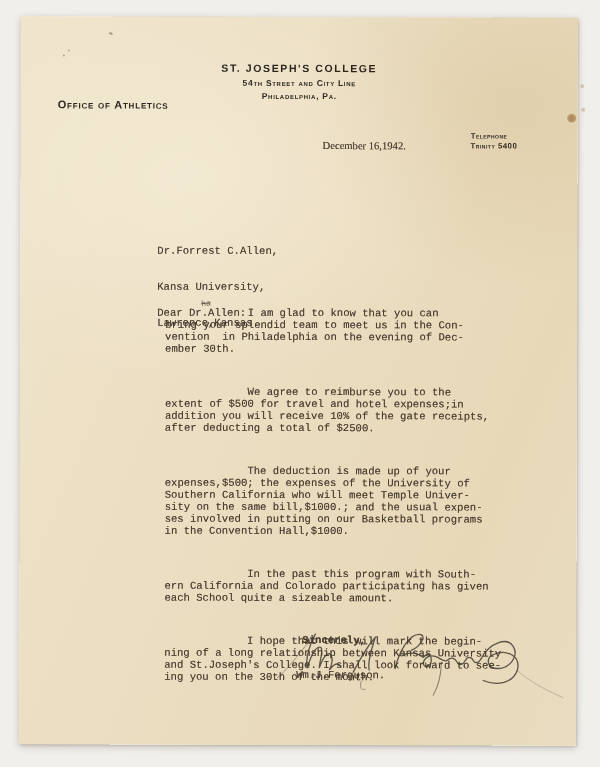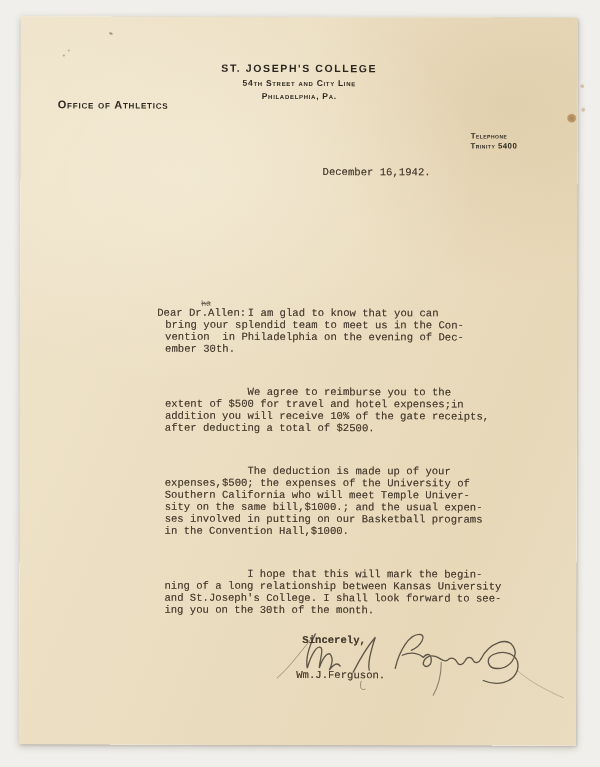--- a/index.html
+++ b/index.html
@@ -37,21 +37,21 @@
     position:absolute; left:450px; top:85px; width:104px; 
     font-weight:bold; font-variant:small-caps; font-size:7.8px; letter-spacing:.5px;
     line-height:9.5px; color:#2e2820;margin-top:29px;
   }
   
   .typed {
     font-family:"Liberation Mono","DejaVu Sans Mono",monospace;
     font-size:10.6px; line-height:12px; color:#463a2d;
     white-space:pre; text-shadow:0 0 .6px rgba(70,58,45,.55);
   }
-  .date       { position:absolute; left:302px; top:149px; }
+  .date       { position:absolute; left:302px; top:123px;font-family:Liberation Serif, serif; }
   .address    { position:absolute; left:137px; top:204px; }
   .salutation { position:absolute; left:137px; top:250px;margin-top:40px; }
   .letter-body{ position:absolute; left:137px; top:266px; width:356px; }
   .para { margin:0 0 7px 8px; }
   .correction {
     position:absolute; left:44px; top:15px;
     font-family:"Liberation Mono","DejaVu Sans Mono",monospace;
     font-size:8px; color:#463a2d; text-decoration:line-through;
     transform:rotate(-6deg); opacity:.8; text-shadow:none;
   }
@@ -79,38 +79,46 @@
   <div class="lh-sub lh-sub1">54th Street and City Line</div>
   <div class="lh-sub lh-sub2">Philadelphia, Pa.</div>
   <div class="lh-office">Office of Athletics</div>
   <div class="lh-phone">
     <div>Telephone</div>
     <div>Trinity 5400</div>
   </div>
 
   <div class="typed date">December 16,1942.</div>
 
+  <div class="typed address">
+    <div>Dr.Forrest C.Allen,</div>
+    <div>Kansa University,</div>
+    <div>Lawrence,Kansas.</div>
+  </div>
 
   <div class="typed salutation">Dear Dr.Allen:</div>
 
   <div class="typed letter-body">
     <div class="para">             I am glad to know that you can
 bring your splendid team to meet us in the Con-
 vention  in Philadelphia on the evening of Dec-
 ember 30th.</div>
     <div class="para">             We agree to reimburse you to the
 extent of $500 for travel and hotel expenses;in
 addition you will receive 10% of the gate receipts,
 after deducting a total of $2500.</div>
     <div class="para">             The deduction is made up of your
 expenses,$500; the expenses of the University of
 Southern California who will meet Temple Univer-
 sity on the same bill,$1000.; and the usual expen-
 ses involved in putting on our Basketball programs
 in the Convention Hall,$1000.</div>
+    <div class="para">             In the past this program with South-
+ern California and Colorado participating has given
+each School quite a sizeable amount.</div>
     <div class="para">             I hope that this will mark the begin-
 ning of a long relationship between Kansas University
 and St.Joseph's College. I shall look forward to see-
 ing you on the 30th of the month.</div>
     <span class="correction">ha</span>
   </div>
 
   <div class="typed closing">Sincerely,</div>
   <div class="typed typed-name">Wm.J.Ferguson.</div>
 

